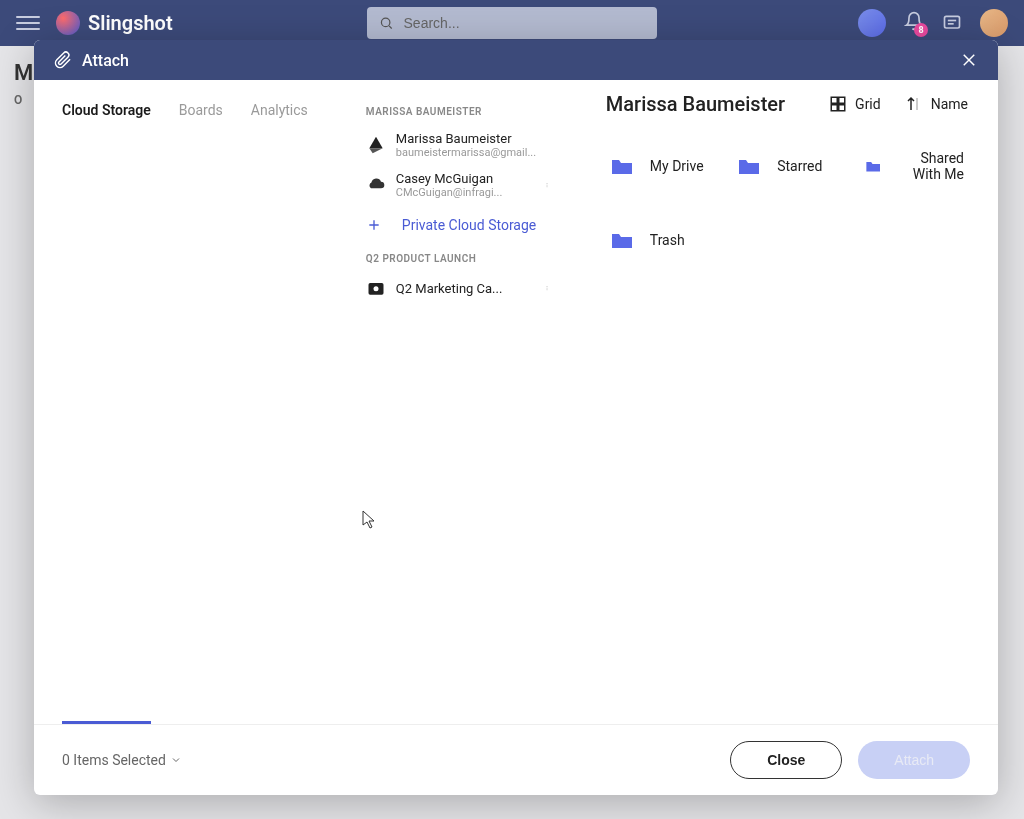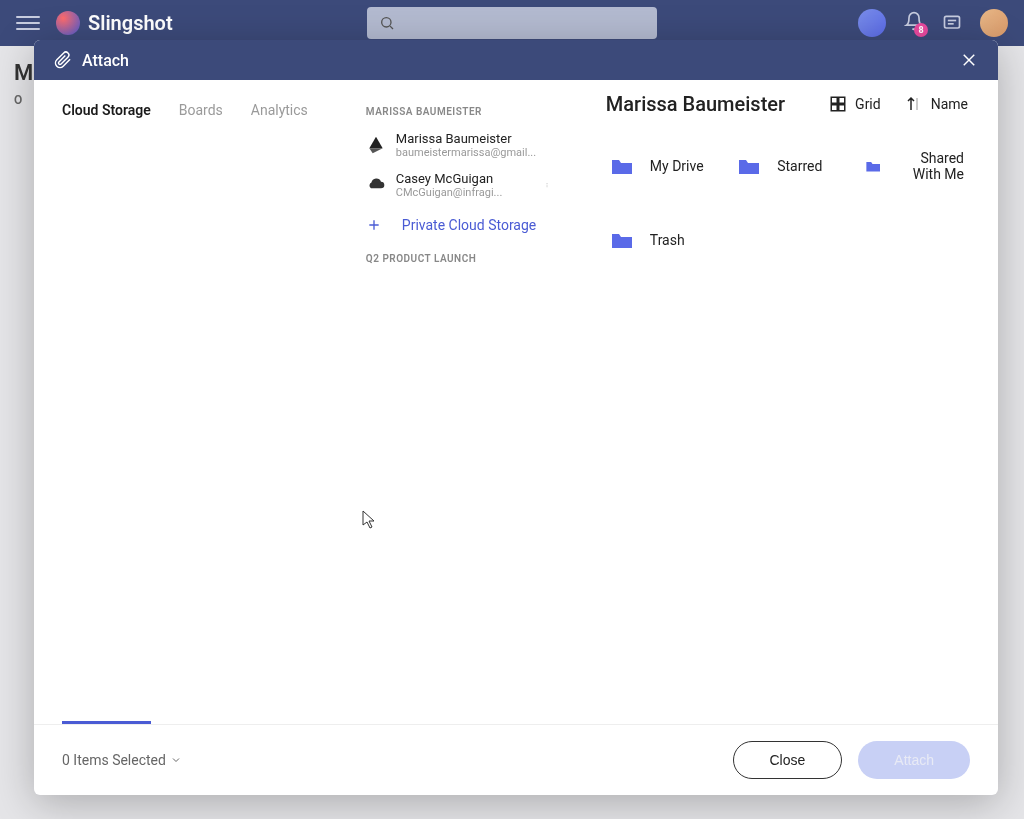--- a/index.html
+++ b/index.html
@@ -307,20 +307,21 @@
       padding: 10px 36px;
       border-radius: 22px;
       font-size: 14px;
       cursor: pointer;
       border: none;
     }
     .btn-outline {
       background: white;
       border: 1px solid #333;
       color: #222;
+      font-weight: bold;
     }
     .btn-primary {
       background: #c8d0f5;
       color: #e8eaf5;
       cursor: default;
     }
     
     .cursor-pointer {
       position: absolute;
       top: 510px;
@@ -340,20 +341,21 @@
   </div>
   <div class="logo">
     <div class="logo-icon"></div>
     <span>Slingshot</span>
   </div>
   <div class="search-box">
     <svg width="16" height="16" viewBox="0 0 24 24" fill="none" stroke="#555" stroke-width="2">
       <circle cx="11" cy="11" r="7"></circle>
         <path d="M21 21l-4.35-4.35"></path>
     </svg>
+    <input placeholder="Search..." style="">
   </div>
   <div class="topbar-right">
     <div class="avatar-sm icon-btn" style="background:linear-gradient(135deg,#7a8ee8,#5a6ae8);"></div>
     <div class="bell-wrapper icon-btn">
       <svg width="20" height="20" viewBox="0 0 24 24" fill="none" stroke="#c8cde0" stroke-width="2">
         <path d="M18 8A6 6 0 0 0 6 8c0 7-3 9-3 9h18s-3-2-3-9"></path>
           <path d="M13.73 21a2 2 0 0 1-3.46 0"></path>
       </svg>
       <span class="badge">8</span>
     </div>
@@ -424,20 +426,34 @@
         <div class="add-storage">
           <svg width="16" height="16" viewBox="0 0 24 24" fill="none" stroke="#4a5bd4" stroke-width="2">
             <line x1="12" y1="5" x2="12" y2="19"></line>
               <line x1="5" y1="12" x2="19" y2="12"></line>
           </svg>
           <span>Private Cloud Storage</span>
         </div>
 
         <div class="section-heading">Q2 PRODUCT LAUNCH</div>
 
+        <div class="account-item">
+          <svg class="account-icon" viewBox="0 0 24 24">
+            <rect x="3" y="6" width="18" height="14" rx="2" fill="#222"></rect>
+              <circle cx="12" cy="13" r="3" fill="white"></circle>
+          </svg>
+          <div class="account-text">
+            <div class="account-name">Q2 Marketing Ca...</div>
+          </div>
+          <svg width="14" height="14" viewBox="0 0 24 24" class="more-dots">
+            <circle cx="12" cy="5" r="1.5" fill="#666"></circle>
+              <circle cx="12" cy="12" r="1.5" fill="#666"></circle>
+              <circle cx="12" cy="19" r="1.5" fill="#666"></circle>
+          </svg>
+        </div>
       </div>
 
       <div class="main-panel">
         <div class="panel-header">
           <div class="panel-title">Marissa Baumeister</div>
           <div class="view-toggles">
             <div class="toggle">
               <svg width="18" height="18" viewBox="0 0 24 24" fill="none" stroke="#222" stroke-width="2">
                 <rect x="3" y="3" width="8" height="8"></rect>
                   <rect x="13" y="3" width="8" height="8"></rect>

